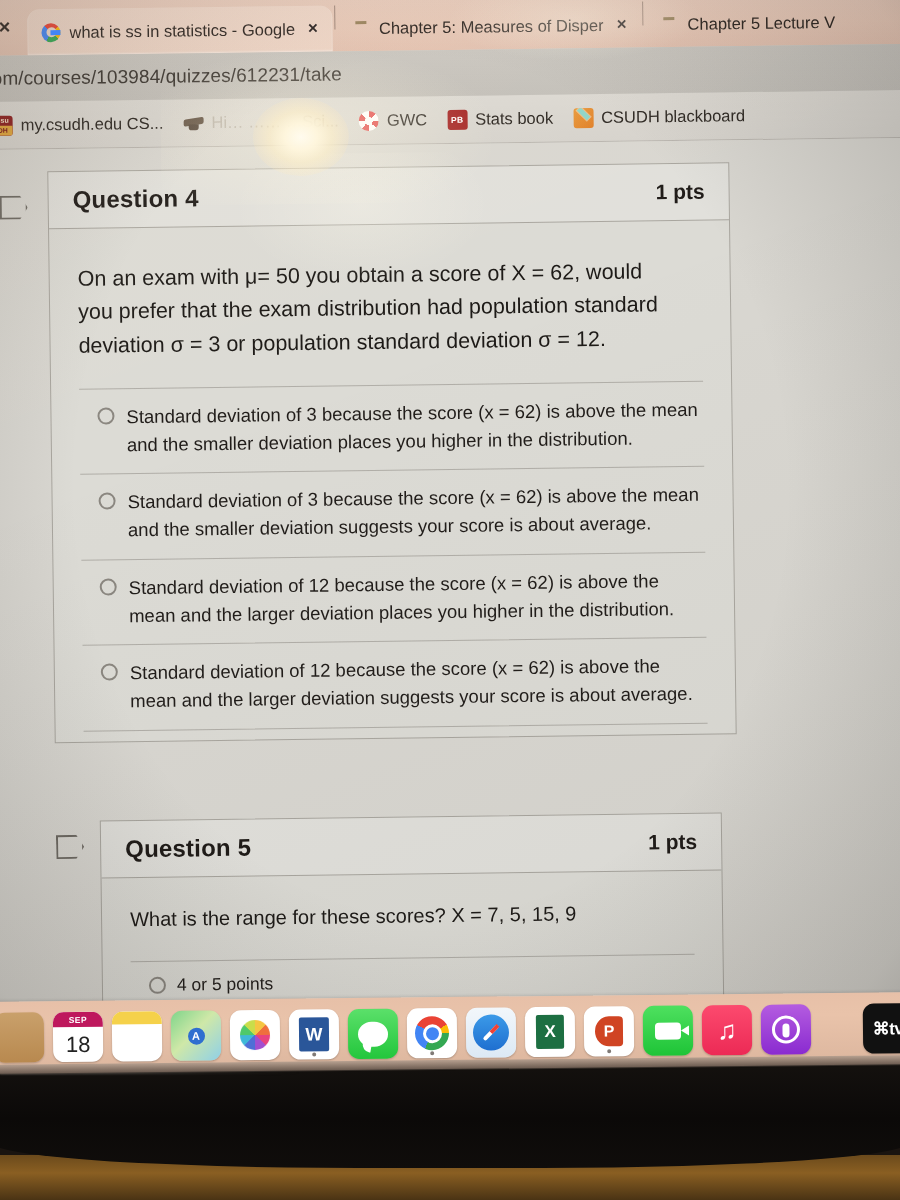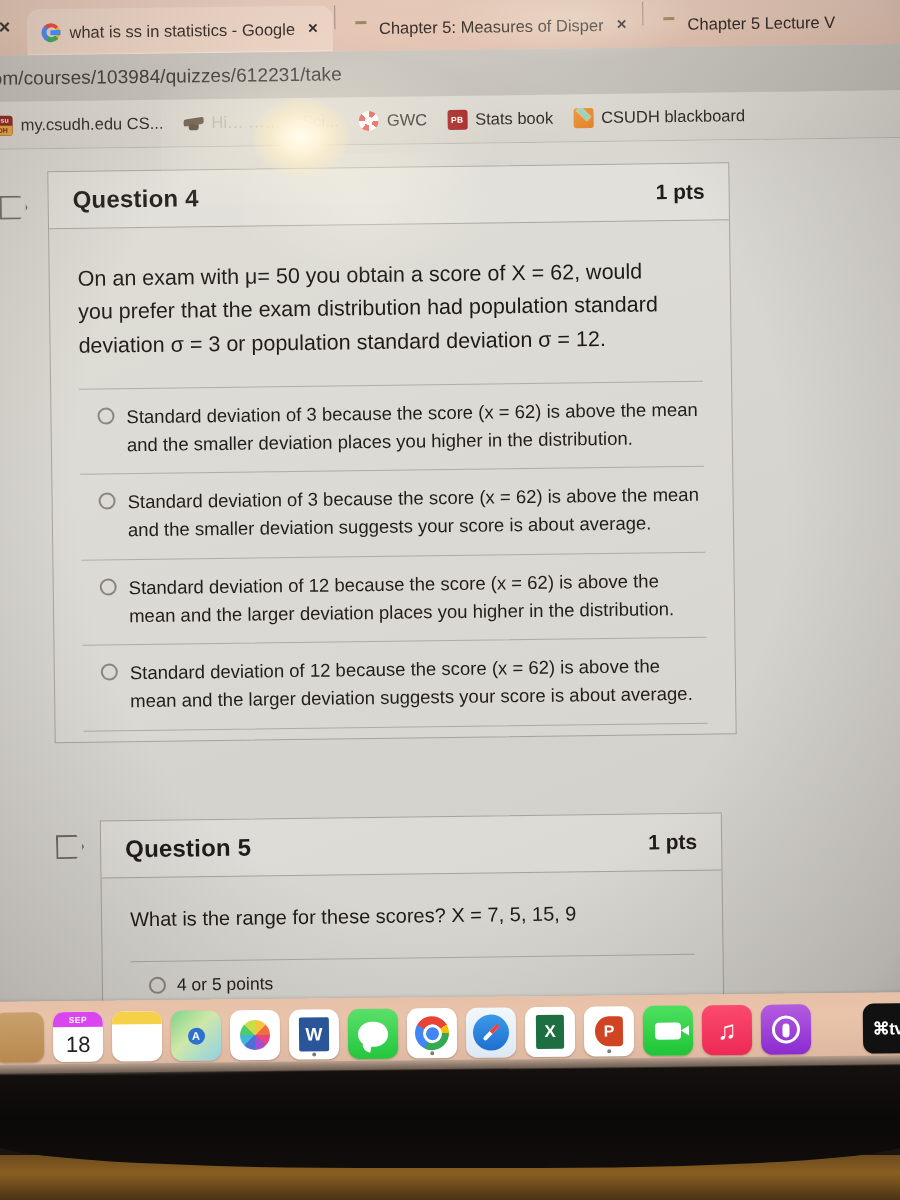--- a/index.html
+++ b/index.html
@@ -291,21 +291,21 @@
     box-shadow: 0 1px 2px rgba(0,0,0,.22);
     display: flex; align-items: center; justify-content: center;
     font-size: 21px; font-weight: 700; color: #fff;
   }
   .dot {
     position: absolute; bottom: 3px; left: 50%; transform: translateX(-50%);
     width: 4px; height: 4px; border-radius: 50%; background: rgba(60,50,45,.65);
   }
   .di-finder { background: linear-gradient(180deg,#c9a06b 0%,#b8894f 100%); border-radius:11px; }
   .di-calendar { background: #fff; display: block; }
-  .cal-top { height: 15px; background: #d946ef; color:#fff; font-size:8.5px; font-weight:700;
+  .cal-top { height: 15px; background: #be185d; color:#fff; font-size:8.5px; font-weight:700;
              display:flex; align-items:center; justify-content:center; letter-spacing:.4px;}
   .cal-day { height: 35px; display:flex; align-items:center; justify-content:center;
              font-size: 22px; font-weight: 400; color:#232323; }
   .di-notes { background:#fff; display:block; }
   .notes-top{ height:13px; background:#f5d14a; }
   .di-maps { background: linear-gradient(135deg,#7fd48a 0%,#cfe8a8 45%,#8fd0e8 100%); }
   .maps-pin {
     width:17px; height:17px; border-radius:50%;
     background:#2f6fd0; display:flex; align-items:center; justify-content:center;
     color:#fff; font-size:11px;

